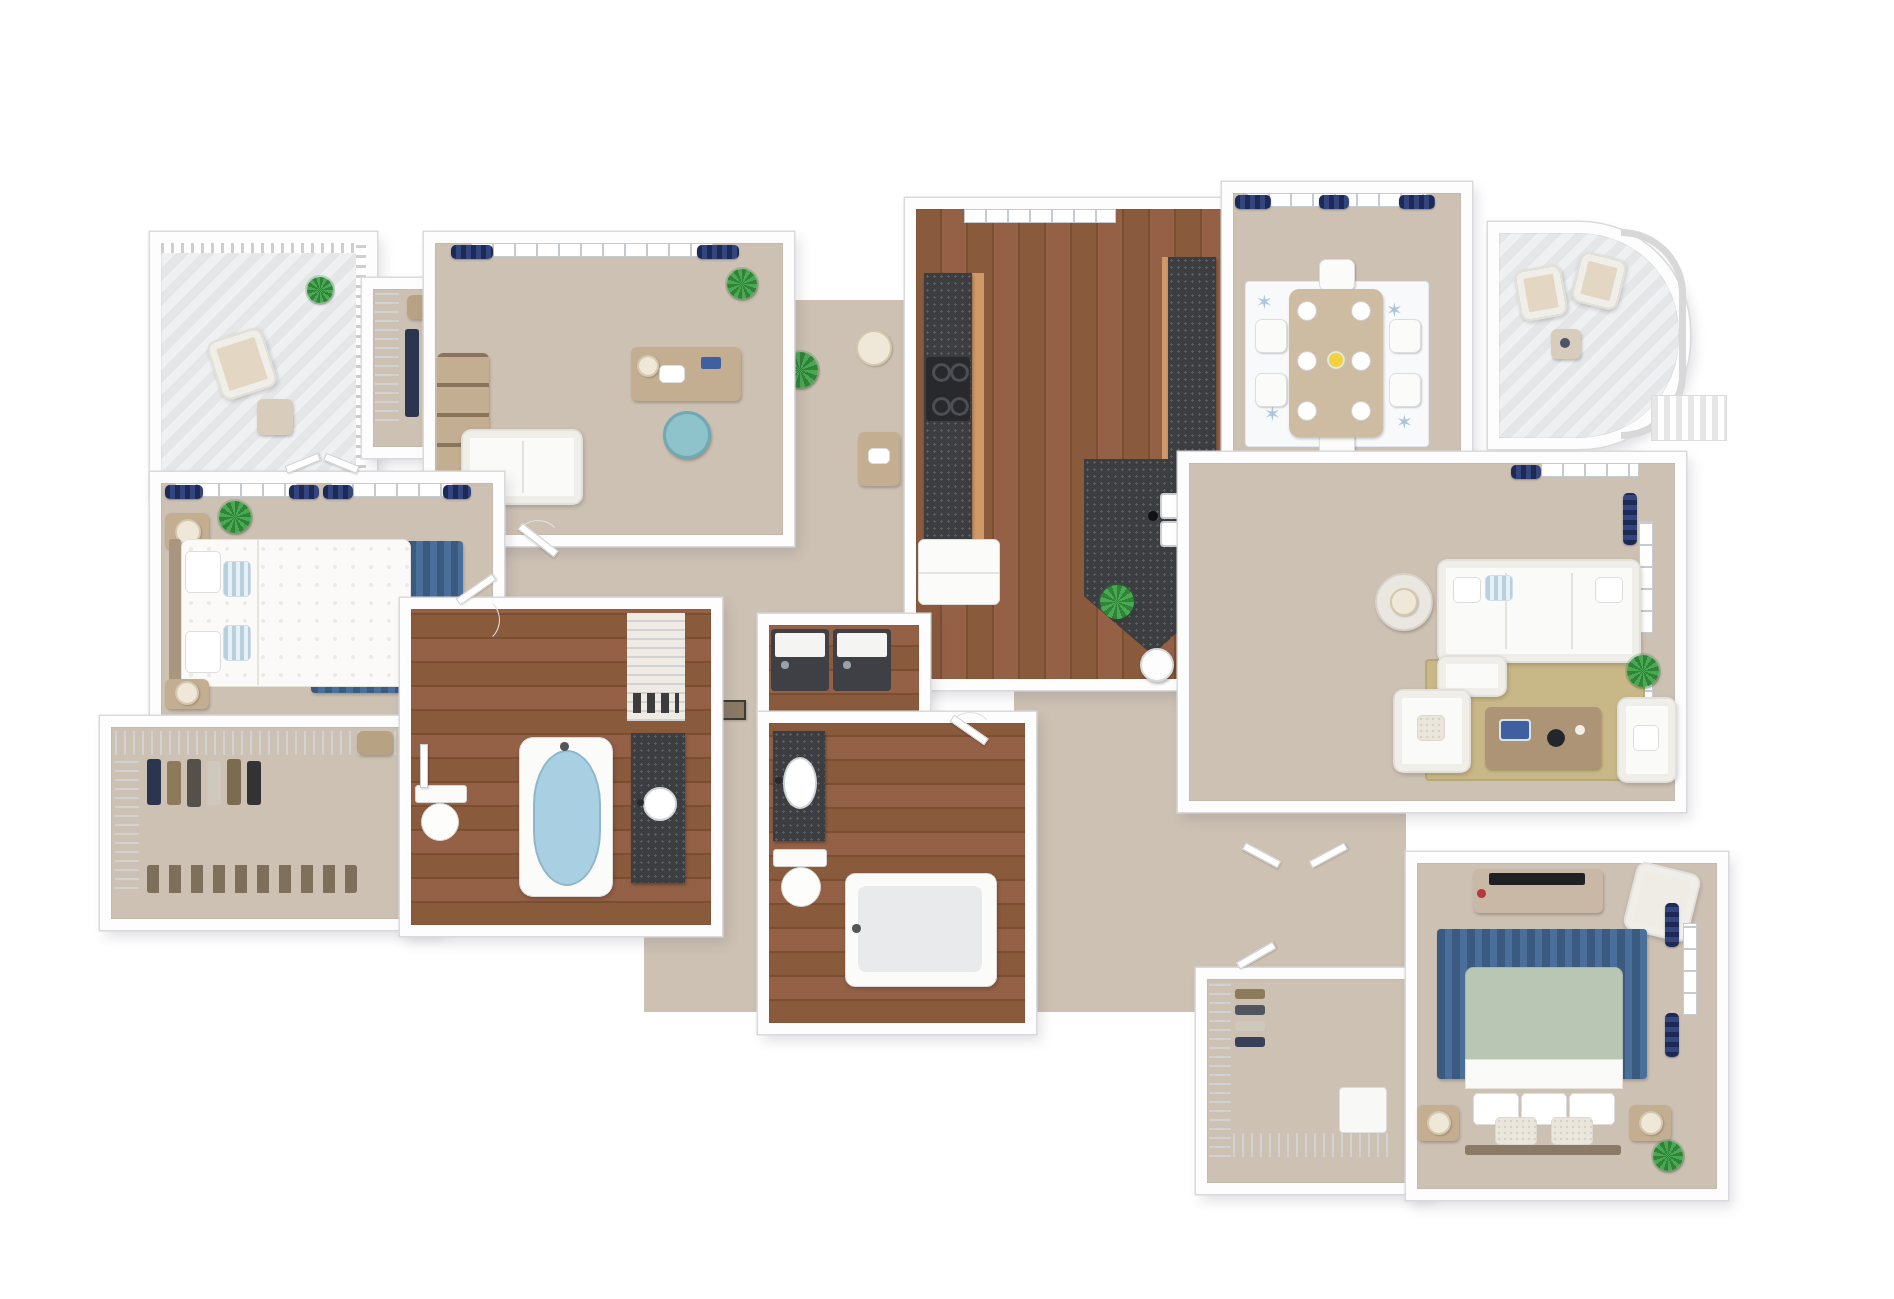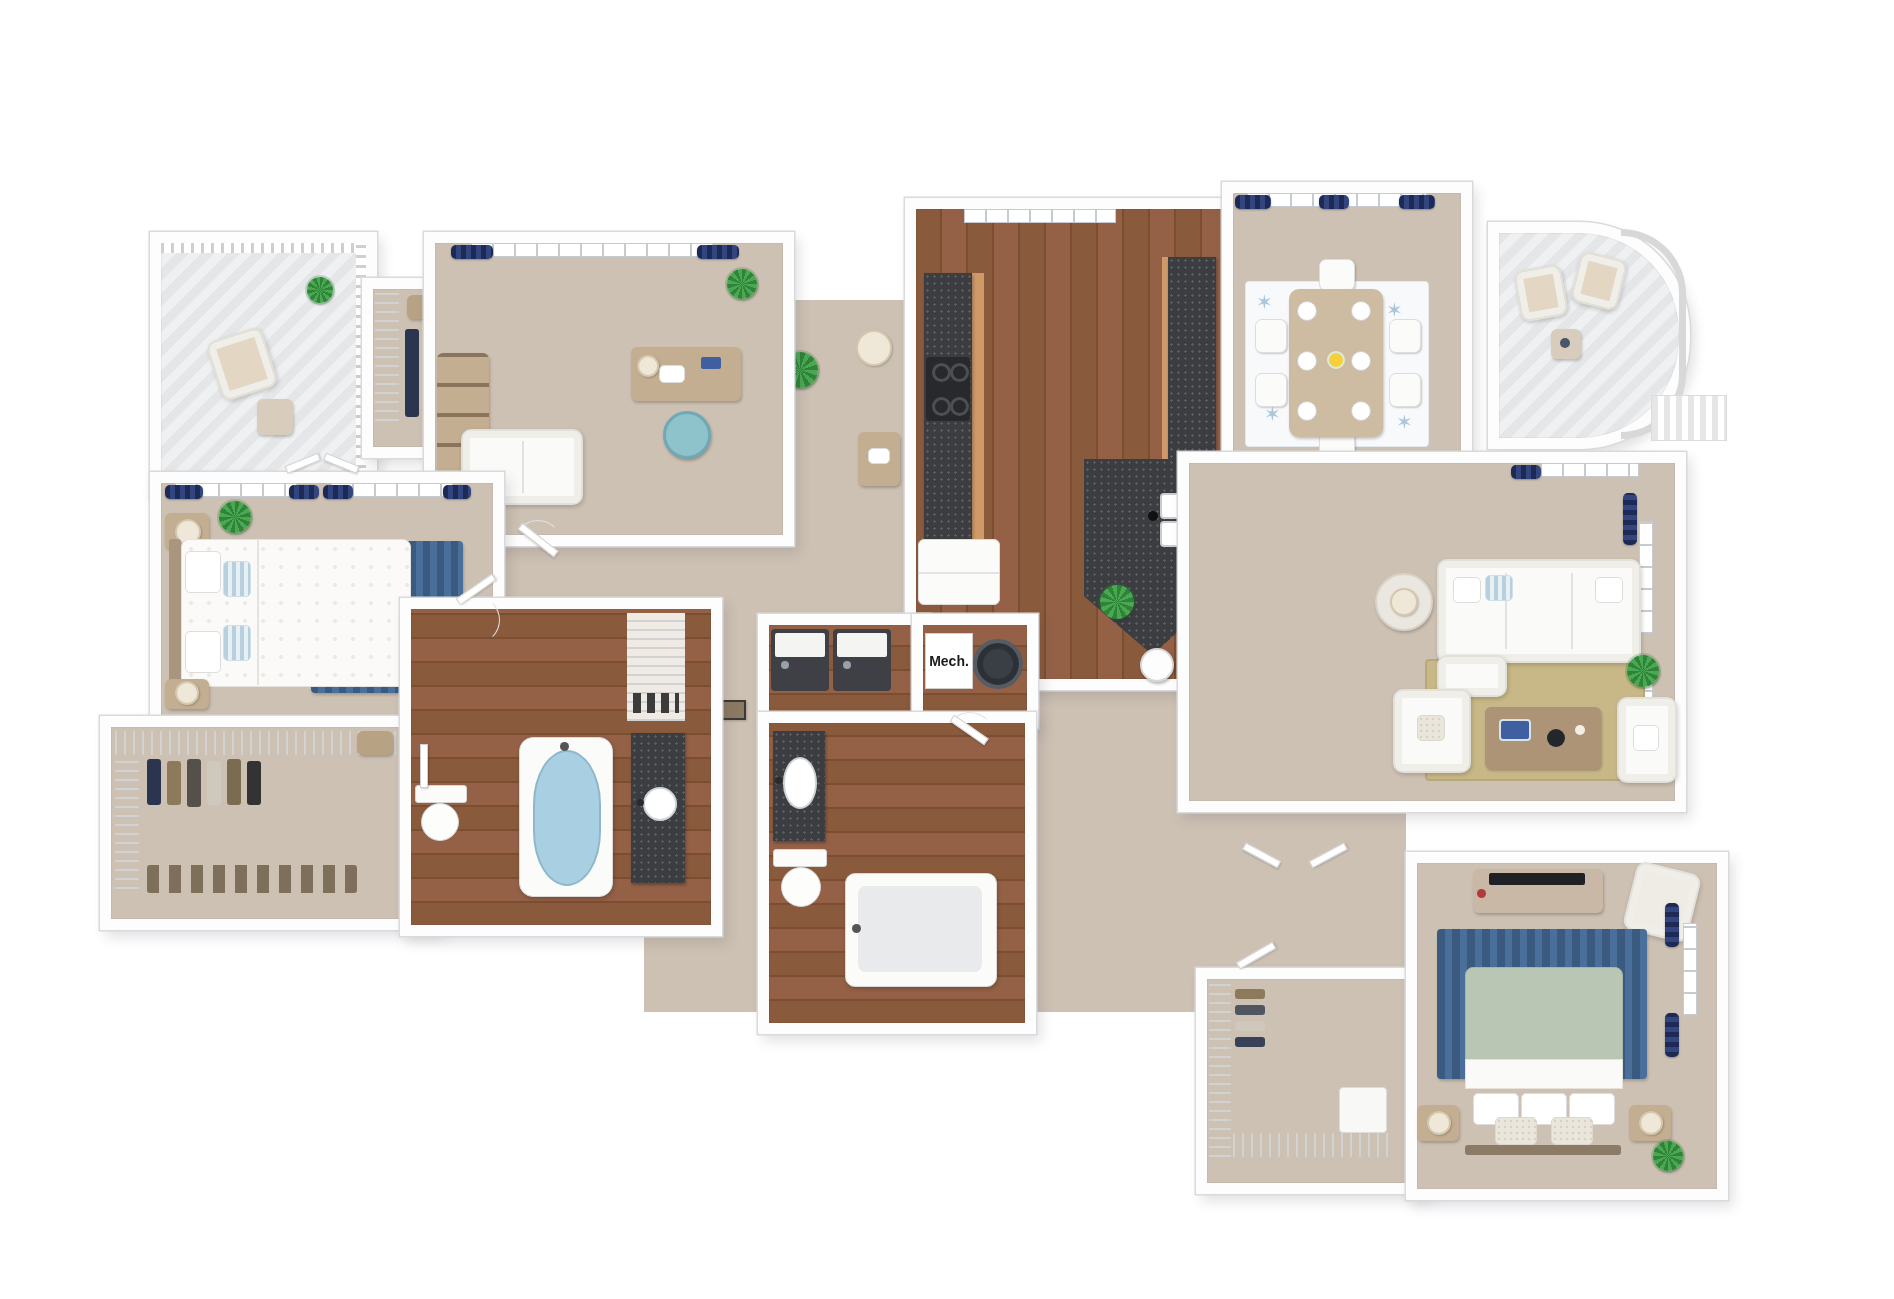--- a/index.html
+++ b/index.html
@@ -243,26 +243,20 @@
     <div class="f" style="left:2px;top:4px;width:58px;height:62px;background:#3e4046;border-radius:4px;">
       <div class="f" style="left:4px;top:4px;width:50px;height:24px;background:#f4f4f3;border-radius:2px;"></div>
       <div class="f" style="left:10px;top:32px;width:8px;height:8px;border-radius:50%;background:#9aa0a8;"></div>
     </div>
     <div class="f" style="left:64px;top:4px;width:58px;height:62px;background:#3e4046;border-radius:4px;">
       <div class="f" style="left:4px;top:4px;width:50px;height:24px;background:#f4f4f3;border-radius:2px;"></div>
       <div class="f" style="left:10px;top:32px;width:8px;height:8px;border-radius:50%;background:#9aa0a8;"></div>
     </div>
   </div>
 
-  <div class="room woodH" style="left:912px;top:614px;width:104px;height:92px;">
-    <div class="f mechbox" style="left:2px;top:8px;width:46px;height:54px;">
-      <span>Mech.</span>
-    </div>
-    <div class="f" style="left:50px;top:14px;width:42px;height:42px;border-radius:50%;background:#3a3f46;border:4px solid #565c64;box-shadow:inset 0 0 0 6px #2d3137;"></div>
-  </div>
 
   <div class="room woodH" style="left:758px;top:712px;width:256px;height:300px;">
     <div class="f granite" style="left:4px;top:8px;width:52px;height:110px;"></div>
     <div class="f" style="left:14px;top:34px;width:30px;height:48px;border-radius:50%;background:#fff;border:2px solid #cfd4d8;"></div>
     <div class="f" style="left:6px;top:54px;width:7px;height:7px;border-radius:50%;background:#2a2a2a;"></div>
     <div class="f toiletTank" style="left:4px;top:126px;width:52px;height:16px;"></div>
     <div class="f toiletBowl" style="left:12px;top:144px;width:38px;height:38px;"></div>
     <div class="f" style="left:76px;top:150px;width:150px;height:112px;background:#fbfbfa;border:1px solid #d9d9d9;border-radius:10px;box-shadow:1px 2px 4px rgba(0,0,0,.2);">
       <div class="f" style="left:12px;top:12px;width:124px;height:86px;background:#e8eaec;border-radius:8px;"></div>
       <div class="f" style="left:6px;top:50px;width:9px;height:9px;border-radius:50%;background:#555;"></div>

